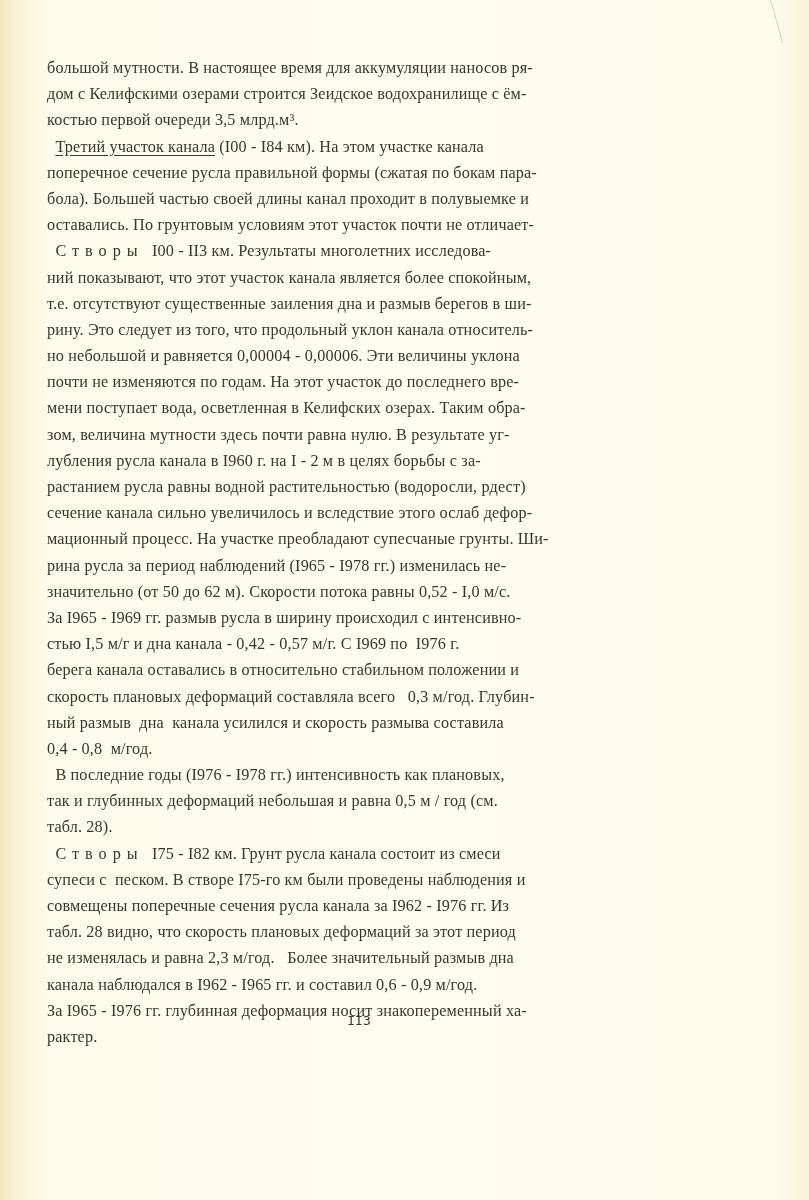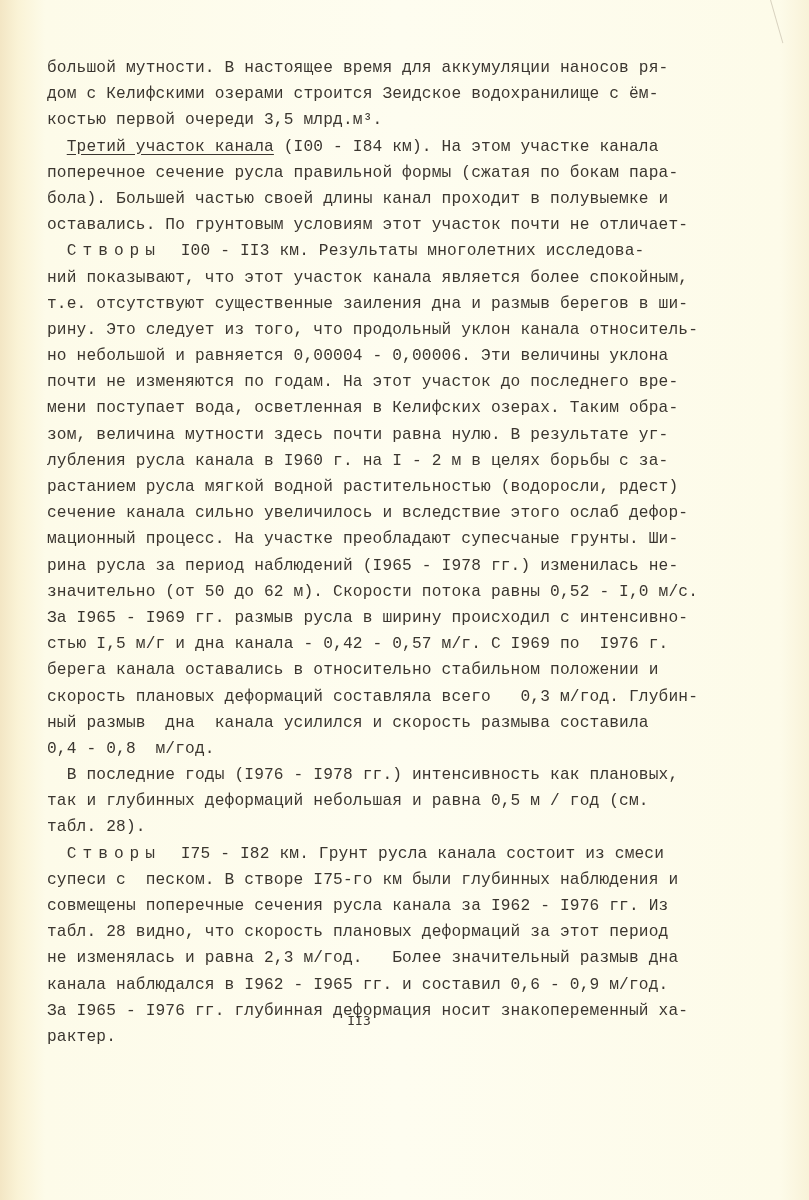--- a/index.html
+++ b/index.html
@@ -29,21 +29,21 @@
     height: 45px;
     background: #d8d2c0;
     transform: rotate(-16deg);
     transform-origin: top left;
   }
   .text-block {
     position: absolute;
     left: 47px;
     top: 55px;
     width: 720px;
-    font-family: Liberation Mono, monospace;
+    font-family: Liberation Serif, serif;
     font-size: 16.2px;
     line-height: 26.2px;
     color: #3b3630;
     letter-spacing: 0.15px;
   }
   .line {
     white-space: pre;
     display: block;
     height: 26.2px;
   }
@@ -88,38 +88,38 @@
 
     <span class="line">  <span class="spaced">Створы</span><span>  I00 - II3 км. Результаты многолетних исследова-</span></span>
     <span class="line">ний показывают, что этот участок канала является более спокойным,</span>
     <span class="line">т.е. отсутствуют существенные заиления дна и размыв берегов в ши-</span>
     <span class="line">рину. Это следует из того, что продольный уклон канала относитель-</span>
     <span class="line">но небольшой и равняется 0,00004 - 0,00006. Эти величины уклона</span>
     <span class="line">почти не изменяются по годам. На этот участок до последнего вре-</span>
     <span class="line">мени поступает вода, осветленная в Келифских озерах. Таким обра-</span>
     <span class="line">зом, величина мутности здесь почти равна нулю. В результате уг-</span>
     <span class="line">лубления русла канала в I960 г. на I - 2 м в целях борьбы с за-</span>
-    <span class="line">растанием русла мягкой водной растительностью (водоросли, рдест)</span>
+    <span class="line">растанием русла равны водной растительностью (водоросли, рдест)</span>
     <span class="line">сечение канала сильно увеличилось и вследствие этого ослаб дефор-</span>
     <span class="line">мационный процесс. На участке преобладают супесчаные грунты. Ши-</span>
     <span class="line">рина русла за период наблюдений (I965 - I978 гг.) изменилась не-</span>
     <span class="line">значительно (от 50 до 62 м). Скорости потока равны 0,52 - I,0 м/с.</span>
     <span class="line">За I965 - I969 гг. размыв русла в ширину происходил с интенсивно-</span>
     <span class="line">стью I,5 м/г и дна канала - 0,42 - 0,57 м/г. С I969 по  I976 г.</span>
     <span class="line">берега канала оставались в относительно стабильном положении и</span>
     <span class="line">скорость плановых деформаций составляла всего   0,3 м/год. Глубин-</span>
     <span class="line">ный размыв  дна  канала усилился и скорость размыва составила</span>
     <span class="line">0,4 - 0,8  м/год.</span>
 
     <span class="line">  В последние годы (I976 - I978 гг.) интенсивность как плановых,</span>
     <span class="line">так и глубинных деформаций небольшая и равна 0,5 м / год (см.</span>
     <span class="line">табл. 28).</span>
 
     <span class="line">  <span class="spaced">Створы</span><span>  I75 - I82 км. Грунт русла канала состоит из смеси</span></span>
-    <span class="line">супеси с  песком. В створе I75-го км были глубинных наблюдения и</span>
+    <span class="line">супеси с  песком. В створе I75-го км были проведены наблюдения и</span>
     <span class="line">совмещены поперечные сечения русла канала за I962 - I976 гг. Из</span>
     <span class="line">табл. 28 видно, что скорость плановых деформаций за этот период</span>
     <span class="line">не изменялась и равна 2,3 м/год.   Более значительный размыв дна</span>
     <span class="line">канала наблюдался в I962 - I965 гг. и составил 0,6 - 0,9 м/год.</span>
     <span class="line">За I965 - I976 гг. глубинная деформация носит знакопеременный ха-</span>
     <span class="line">рактер.</span>
   </div>
 
   <div class="page-number"><span>II3</span></div>
 </div>

